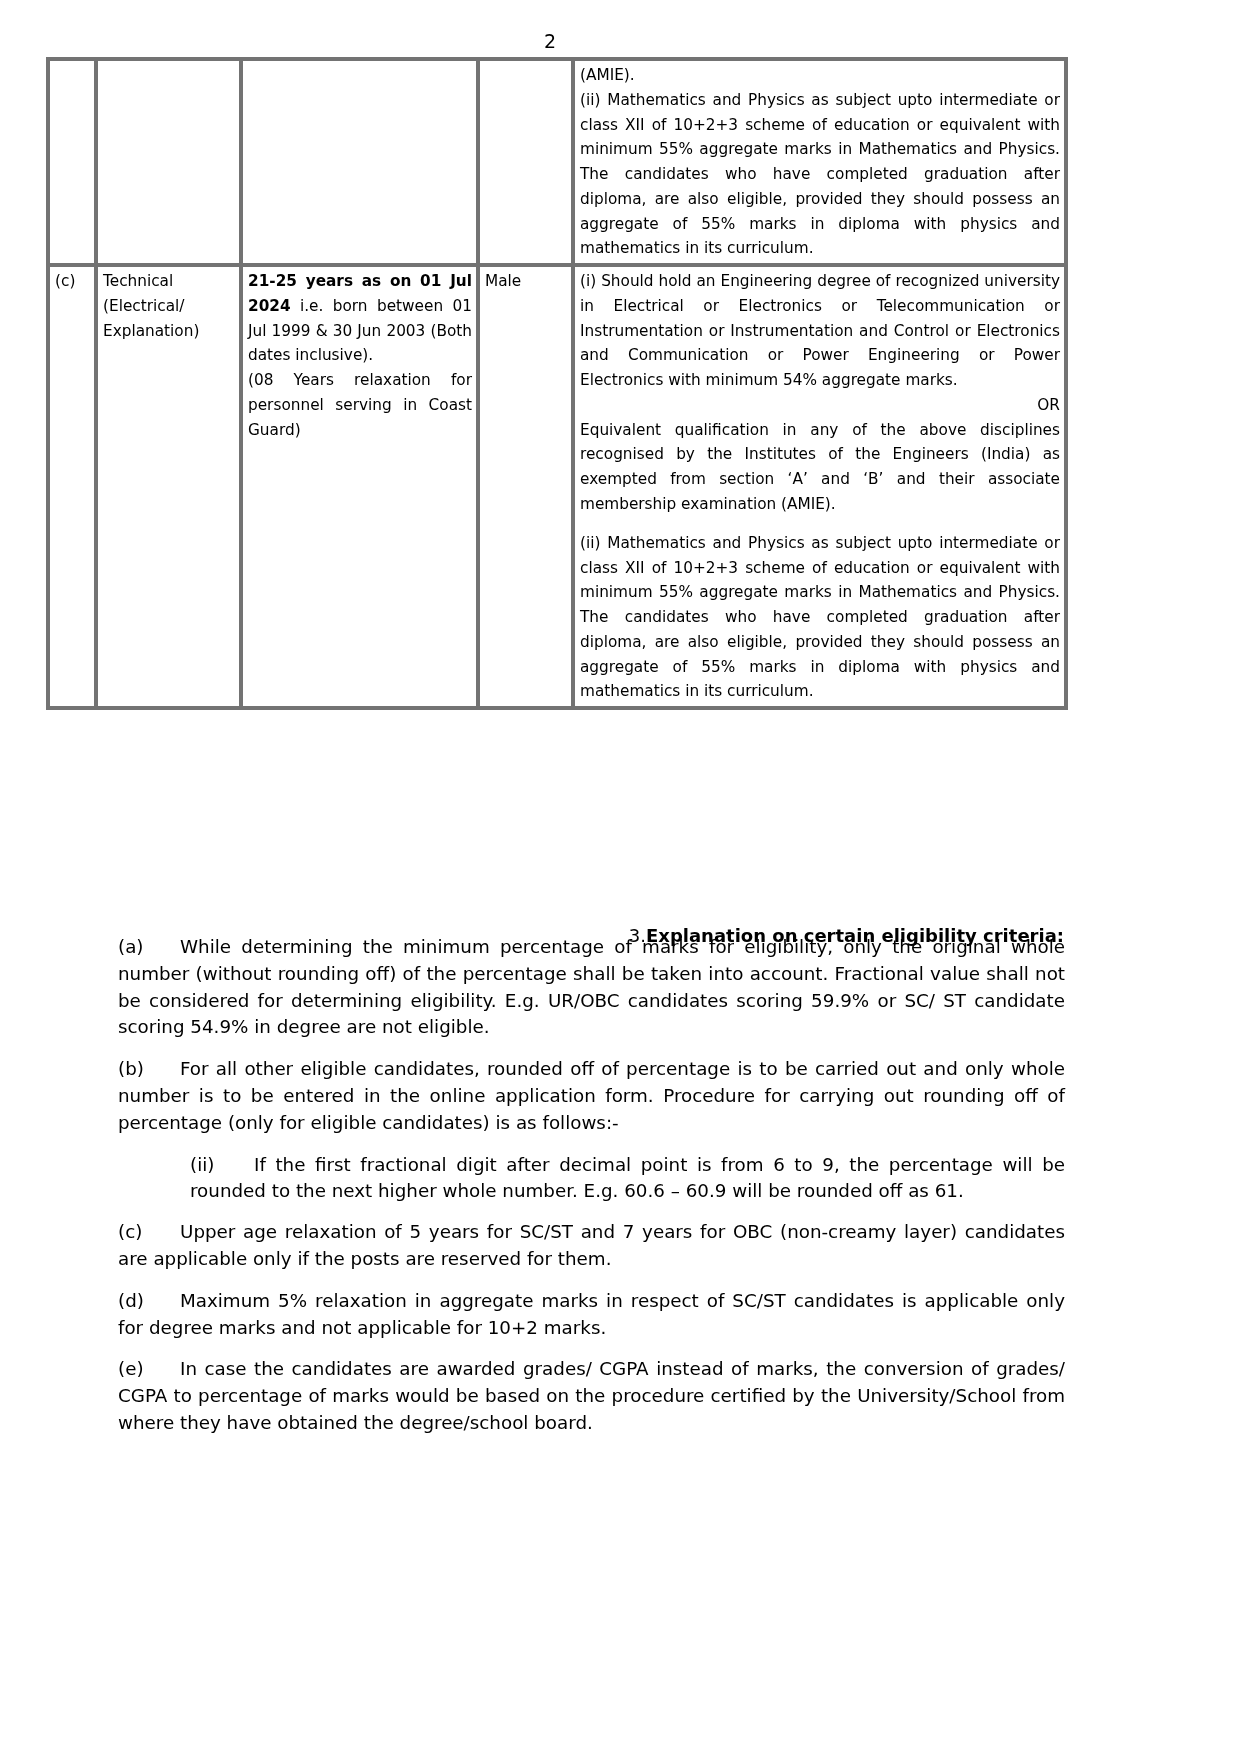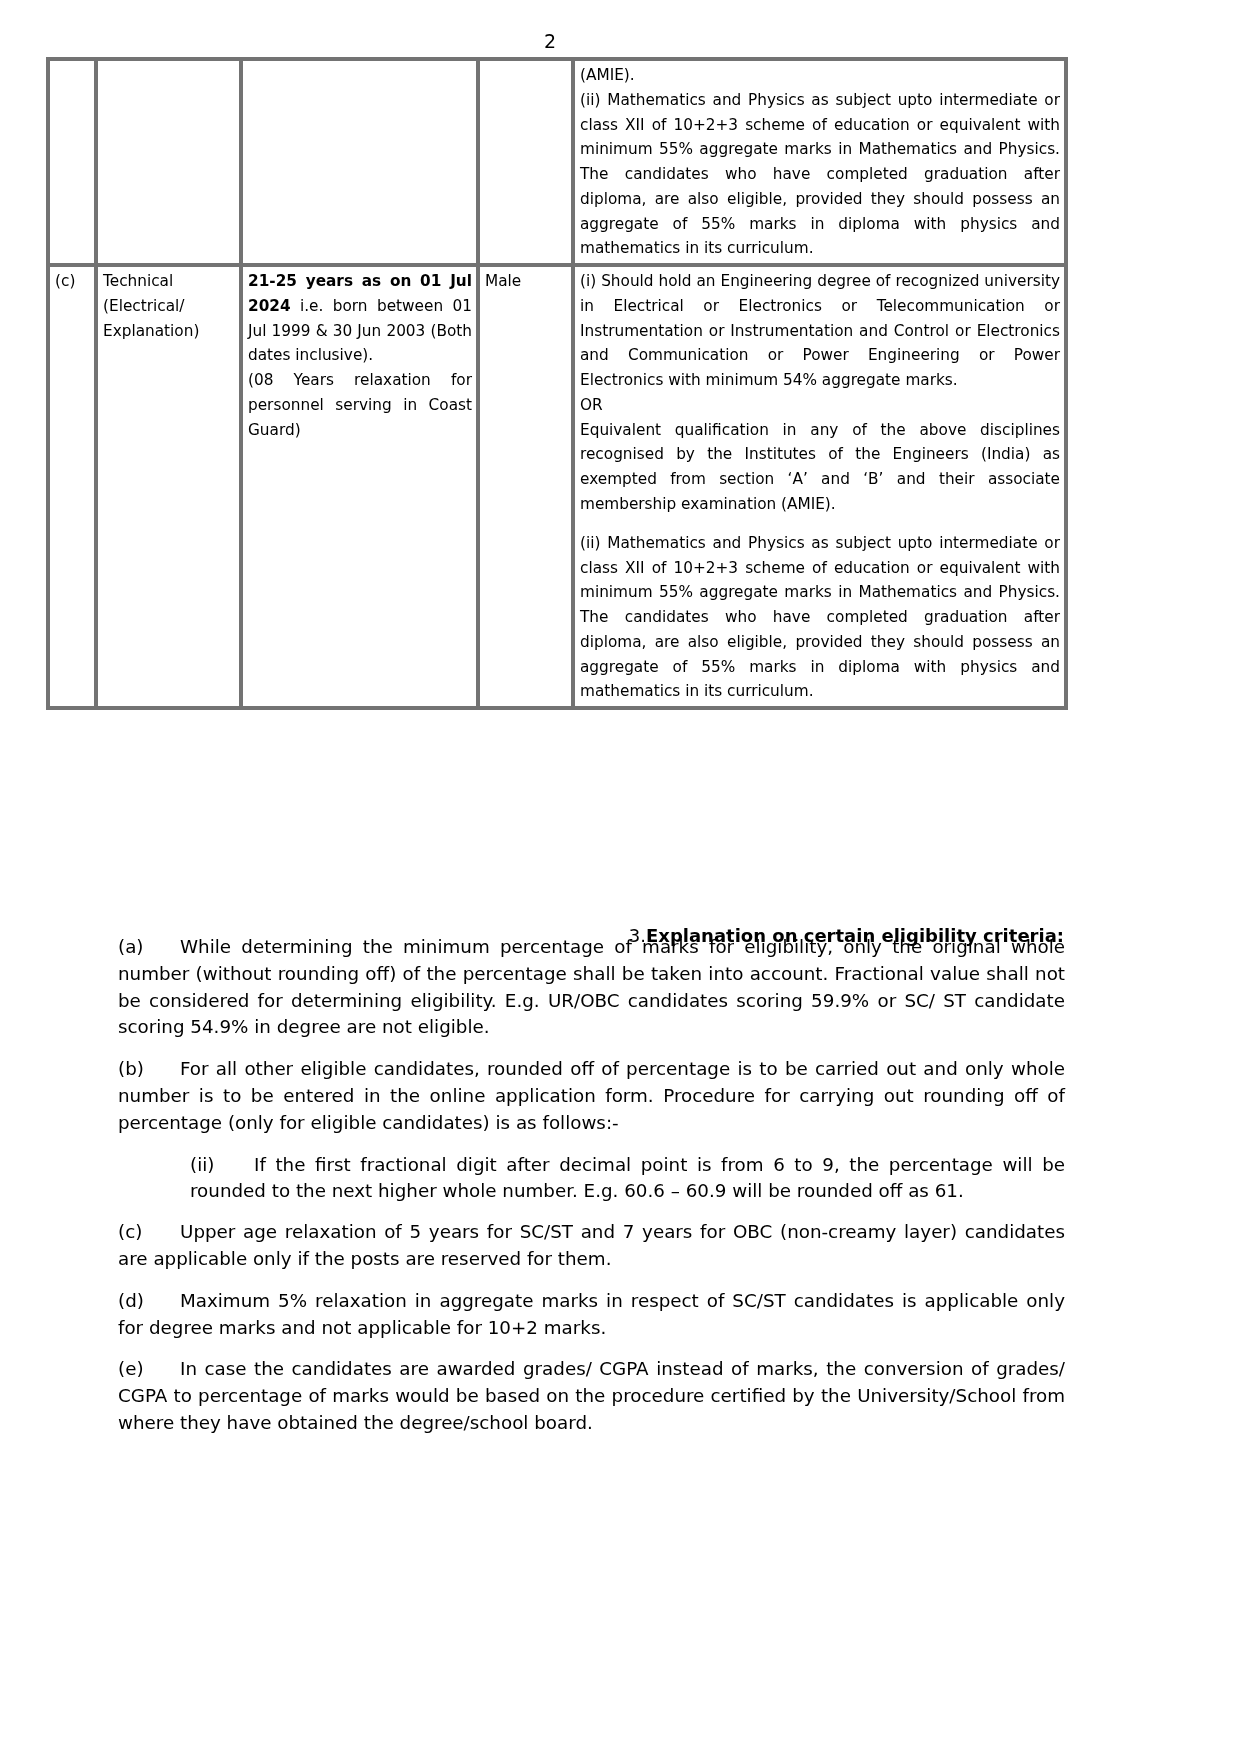--- a/index.html
+++ b/index.html
@@ -49,21 +49,21 @@
     line-height: 1.62;
     font-family: "DejaVu Sans", sans-serif;
   }
   col.c-sno    { width: 48px; }
   col.c-branch { width: 145px; }
   col.c-age    { width: 237px; }
   col.c-gender { width: 95px; }
   col.c-elig   { width: 493px; }
 
   .just { text-align: justify; text-justify: inter-word; }
-  .ctr { text-align: left; }
+  .ctr { text-align: right; }
   .b { font-weight: bold; }
   .gap { display: block; height: 14px; }
 
   
   .cellline { display: block; }
 
   
   .sec-head {
     position: absolute;
     left: 46px;

